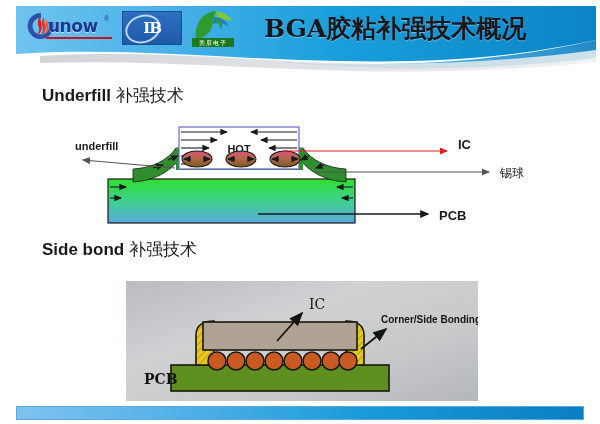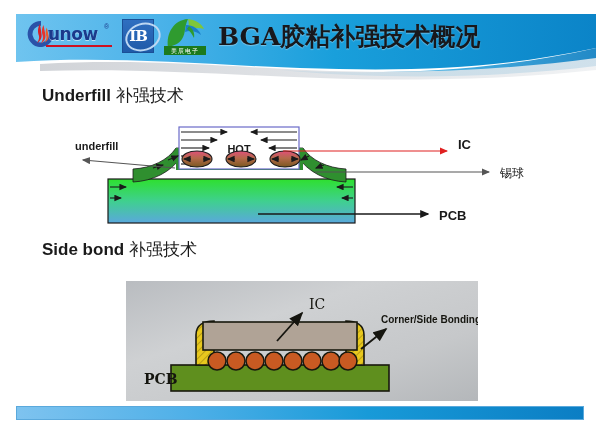--- a/index.html
+++ b/index.html
@@ -6,21 +6,21 @@
   html, body { width:600px; height:424px; }
   body {
     font-family: "Liberation Sans", "DejaVu Sans", sans-serif;
     background:#ffffff;
     position:relative;
     overflow:hidden;
   }
 
   
   #header {
-    position:absolute; left:0; top:8px; width:600px; height:72px;
+    position:absolute; left:0; top:0; width:600px; height:72px;
     overflow:hidden;
   }
   #header-svg { position:absolute; left:0; top:0; }
 
   #header-content {
     position:absolute; left:0; top:0; width:600px; height:56px;
     display:flex; align-items:center; gap:8px; padding-left:26px;
   }
 
   
@@ -41,21 +41,21 @@
   .logo-unow .reg {
     position:absolute; left:78px; top:5px; font-size:7px; color:#1b3a8c;
   }
   .logo-unow .underline {
     position:absolute; left:20px; top:27px; width:66px; height:2px;
     background:#cf1020;
   }
 
   
   .logo-ib {
-    position:relative; width:32px; height:34px;
+    position:relative; width:60px; height:34px;
     background:linear-gradient(180deg,#2f6fc0 0%,#1f5aa8 100%);
     border:1px solid #1a4f96;
     display:flex; align-items:center; justify-content:center;
   }
   .logo-ib .ellipse {
     position:absolute; left:2px; top:3px; width:36px; height:28px;
     border:2px solid #bcd7f2; border-radius:50%;
     transform:rotate(-18deg);
   }
   .logo-ib .letters {
@@ -73,21 +73,21 @@
     text-align:center; letter-spacing:1px;
     font-family:"DejaVu Sans", sans-serif;
   }
 
   #header-title {
     font-family:"DejaVu Serif", serif;
     font-weight:bold;
     font-size:25px;
     color:#18181c;
     letter-spacing:0px;
-    margin-left:2px;
+    margin-left:20px;
     white-space:nowrap;
     text-shadow:0 1px 1px rgba(255,255,255,.35);
   }
 
   
   .section-heading {
     position:absolute;
     font-weight:bold;
     font-size:17px;
     color:#1a1a1a;

